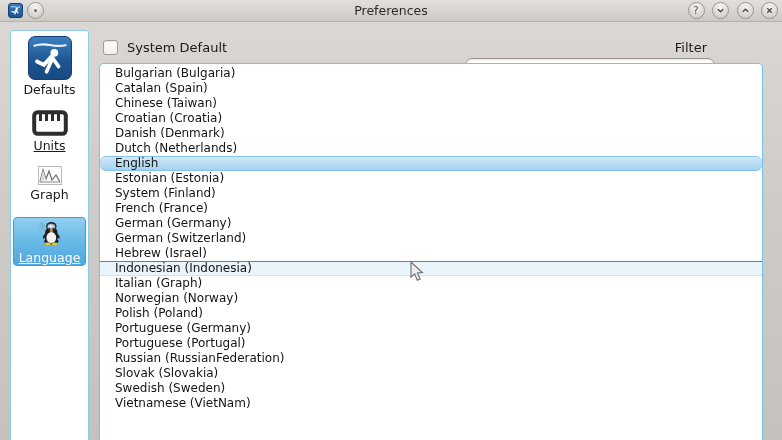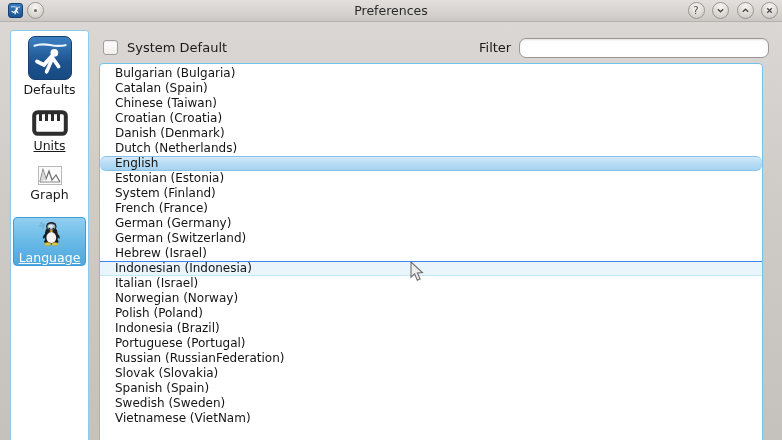--- a/index.html
+++ b/index.html
@@ -68,21 +68,21 @@
   }
   
   .checkbox-row { position:absolute; left:103px; top:40px; display:flex; align-items:center; }
   .checkbox {
     width:15px; height:15px; border-radius:3px;
     background:linear-gradient(180deg,#fdfdfd,#f1f0ee);
     border:1px solid #a19d98;
     box-shadow:0 1px 1px rgba(0,0,0,.08) inset;
   }
   .checkbox-label { margin-left:9px; font-size:13px; }
-  .filter-row { position:absolute; left:479px; top:38px; display:flex; align-items:flex-end; }
+  .filter-row { position:absolute; left:465px; top:38px; display:flex; align-items:flex-end;flex-direction:column; }
   .filter-label { font-size:13px; margin-right:8px; line-height:20px; }
   .filter-input {
     width:250px; height:20px;
     border:1px solid #9a968f; border-radius:7px;
     background:#ffffff;
     box-shadow:0 1px 2px rgba(0,0,0,.12) inset;
     font-family:"DejaVu Sans", sans-serif; font-size:12px;
     padding:0 6px; outline:none;
   }
   
@@ -224,27 +224,26 @@
     <div class="lang-row">Danish (Denmark)</div>
     <div class="lang-row">Dutch (Netherlands)</div>
     <div class="lang-row selected">English</div>
     <div class="lang-row">Estonian (Estonia)</div>
     <div class="lang-row">System (Finland)</div>
     <div class="lang-row">French (France)</div>
     <div class="lang-row">German (Germany)</div>
     <div class="lang-row">German (Switzerland)</div>
     <div class="lang-row">Hebrew (Israel)</div>
     <div class="lang-row hovered">Indonesian (Indonesia)</div>
-    <div class="lang-row">Italian (Israel)</div>
+    <div class="lang-row">Italian (Graph)</div>
     <div class="lang-row">Norwegian (Norway)</div>
     <div class="lang-row">Polish (Poland)</div>
-    <div class="lang-row">Indonesia (Brazil)</div>
+    <div class="lang-row">Portuguese (Germany)</div>
     <div class="lang-row">Portuguese (Portugal)</div>
     <div class="lang-row">Russian (RussianFederation)</div>
     <div class="lang-row">Slovak (Slovakia)</div>
-    <div class="lang-row">Spanish (Spain)</div>
     <div class="lang-row">Swedish (Sweden)</div>
     <div class="lang-row">Vietnamese (VietNam)</div>
   </div>
 
 <svg class="cursor" width="15" height="21" viewBox="0 0 15 21">
   <path d="M1 1 L1 16.2 L4.6 12.9 L7.3 19.2 L10.1 18 L7.4 11.9 L12.4 11.5 Z" fill="#ececec" stroke="#6e6e6e" stroke-width="1.1"></path>
 </svg>
 
 </body></html>

